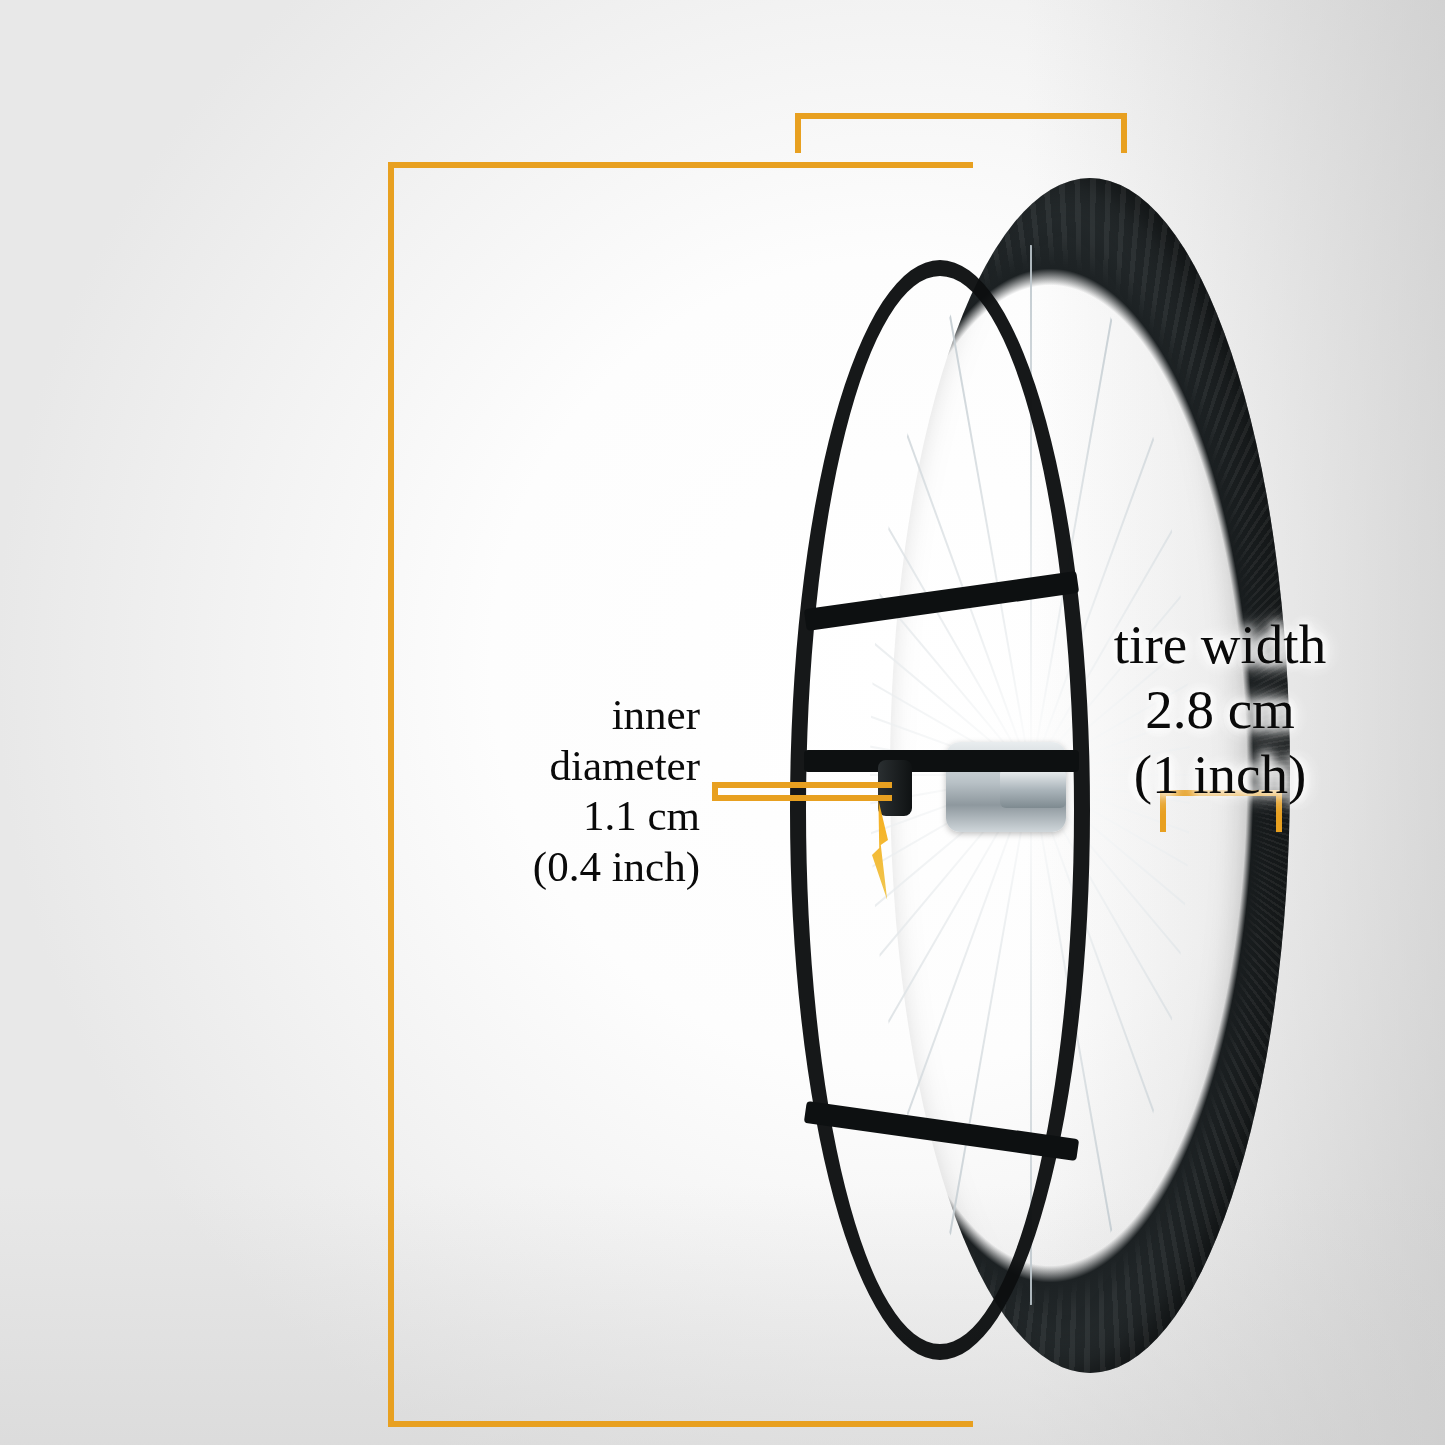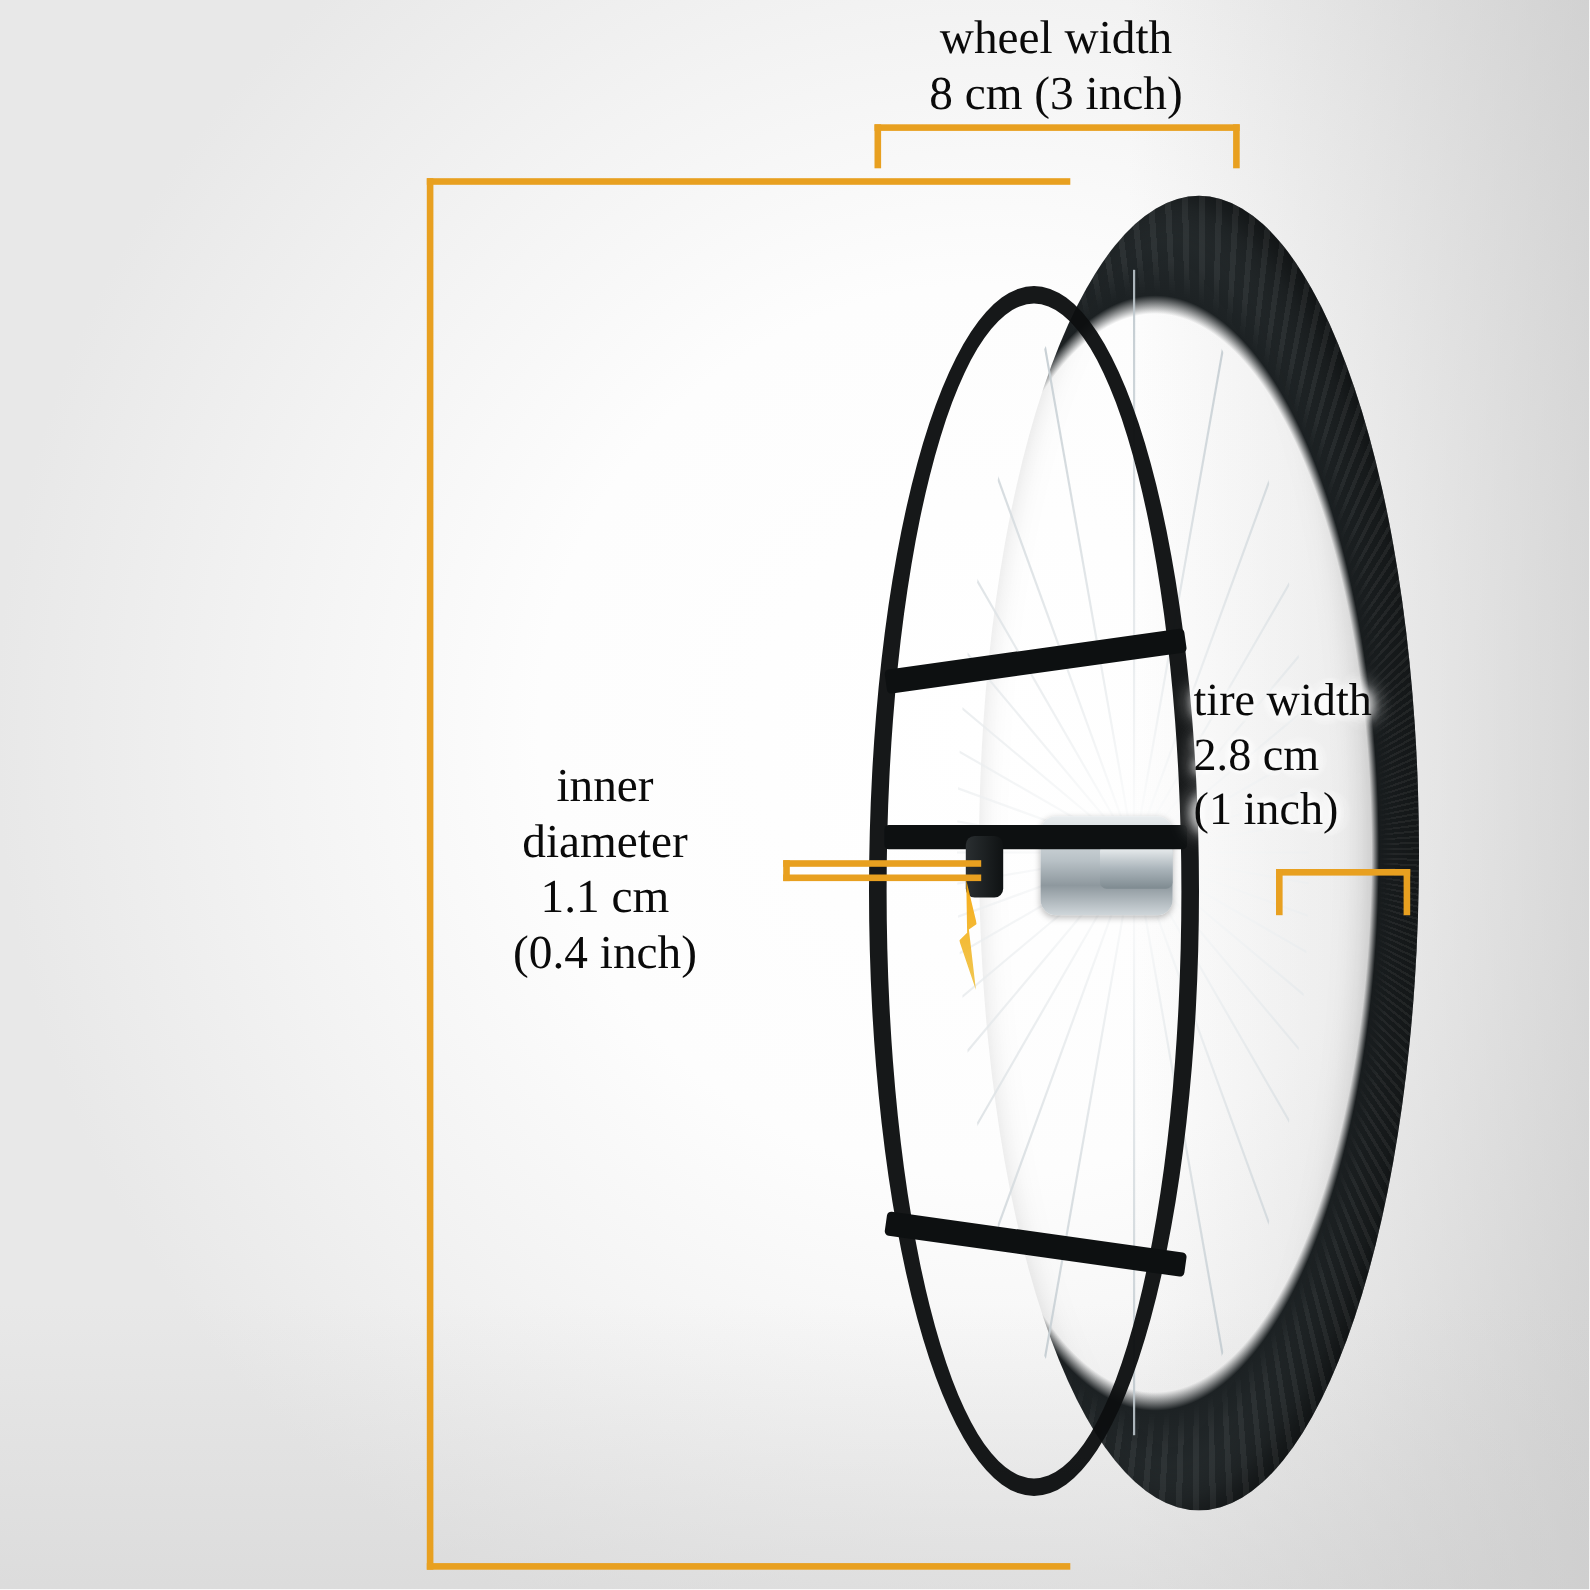--- a/index.html
+++ b/index.html
@@ -228,29 +228,30 @@
   }
   .label-wheel-size {
     left: 100px; top: 505px;
     width: 272px;
     text-align: right;
     font-size: 43px;
   }
   .label-tire-width {
     left: 1085px; top: 613px;
     width: 270px;
-    font-size: 42px;
+    text-align: center;
+    font-size: 55px;
     text-shadow:
       0 0 10px #ffffff, 0 0 10px #ffffff, 0 0 16px #ffffff,
       0 0 20px #ffffff, 0 0 24px #ffffff;
   }
   .label-inner-diameter {
     left: 400px; top: 690px;
     width: 300px;
-    text-align: center;
+    text-align: right;
     font-size: 43px;
     font-family: Liberation Serif, serif;
   }
 </style>
 </head>
 <body>
 
 <div id="stage">
 
   <div class="photo-bg"></div>
@@ -309,22 +310,20 @@
     <div class="hub-spark"></div>
   </div>
 
   <div class="brk brk-wheelsize"></div>
   <div class="brk brk-wheelwidth"></div>
   <div class="brk brk-tirewidth"></div>
   <div class="brk brk-inner-top"></div>
   <div class="brk brk-inner-bot"></div>
   <div class="brk brk-inner-cap"></div>
 
-  <div class="label label-wheel-width">wheel width
-8 cm (3 inch)</div>
 
 
   <div class="label label-tire-width">tire width
 2.8 cm
 (1 inch)</div>
 
   <div class="label label-inner-diameter">inner
 diameter
 1.1 cm
 (0.4 inch)</div>

